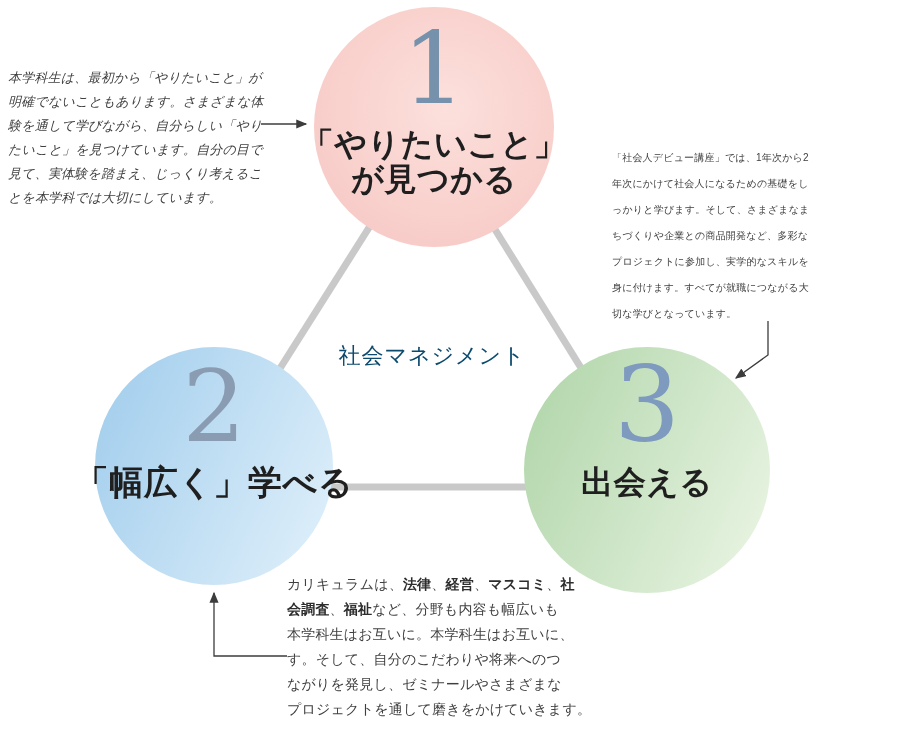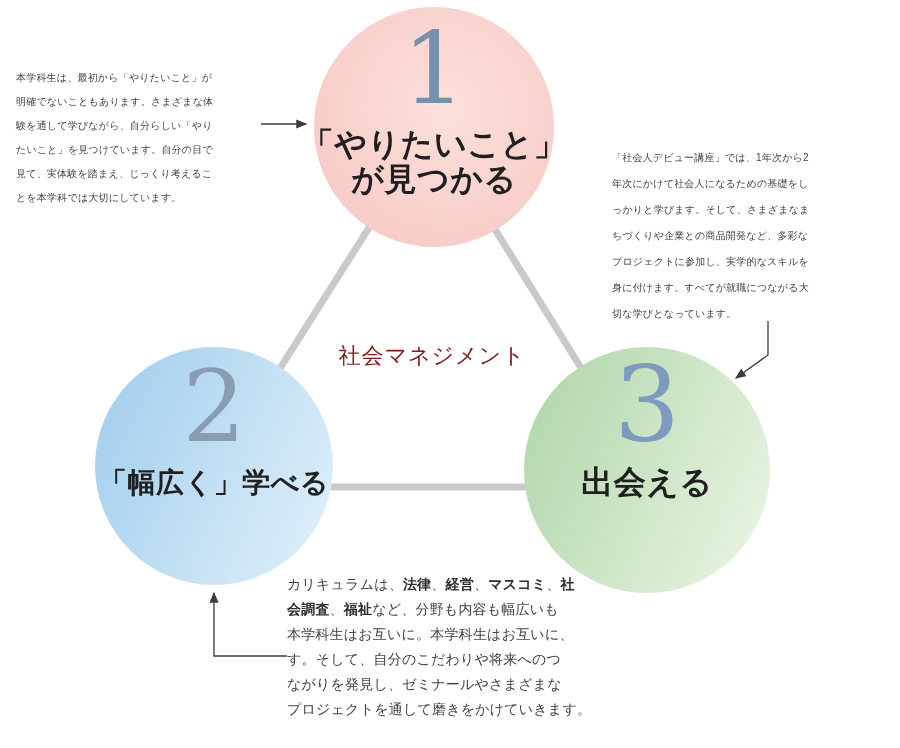--- a/index.html
+++ b/index.html
@@ -53,21 +53,21 @@
 
   .clabel {
     margin-top: 8px;
     font-weight: 700;
     font-size: 32px;
     line-height: 35px;
     color: #1f1f1f;
     letter-spacing: 0.5px;
     white-space: nowrap;
   }
-  .c2 .clabel { font-size: 28px; }
+  .c2 .clabel { font-size: 34px; }
 
   .center-label {
     position: absolute;
     left: 322px; top: 340px;
     width: 220px;
     text-align: center;
     font-family: "DejaVu Serif", "Liberation Serif", serif;
     font-size: 22px;
     line-height: 32px;
     letter-spacing: 1px;
@@ -76,21 +76,21 @@
   }
 
   .para {
     position: absolute;
     color: #3f3f3f;
     z-index: 2;
     letter-spacing: 0.2px;
   }
   .para .tline { white-space: nowrap; }
   .para .b { font-weight: 700; color: #2d2d2d; }
-  .p1 { left: 16px;   top: 66px;  font-size: 10px; line-height: 24px; }
+  .p1 { left: 8px;   top: 66px;  font-size: 13px; line-height: 24px; font-style: italic; }
   .p2 { left: 612px; top: 145px; font-size: 10px; line-height: 26px; }
   .p3 { left: 287px; top: 572px; font-size: 14px;   line-height: 25px; }
 
   .leader-layer { z-index: 3; }
   .connector-layer { z-index: 0; }
 </style>
 </head>
 <body>
 
 <div class="stage">
@@ -117,21 +117,21 @@
     </div>
   </div>
 
   <div class="circle c3" style="background: linear-gradient(115deg, rgb(174, 212, 167) 0%, rgb(236, 246, 230) 100%);">
     <div class="num" style="color: rgb(126, 154, 191);">3</div>
     <div class="clabel">
       <div>出会える</div>
     </div>
   </div>
 
-  <div class="center-label" style="color: #7f1d1d;">
+  <div class="center-label" style="color: #0c4a6e;">
     <div>社会マネジメント</div>
   </div>
 
   <div class="para p1">
       <div class="tline"><span>本学科生は、最初から「やりたいこと」が</span></div>
       <div class="tline"><span>明確でないこともあります。さまざまな体</span></div>
       <div class="tline"><span>験を通して学びながら、自分らしい「やり</span></div>
       <div class="tline"><span>たいこと」を見つけています。自分の目で</span></div>
       <div class="tline"><span>見て、実体験を踏まえ、じっくり考えるこ</span></div>
       <div class="tline"><span>とを本学科では大切にしています。</span></div>

